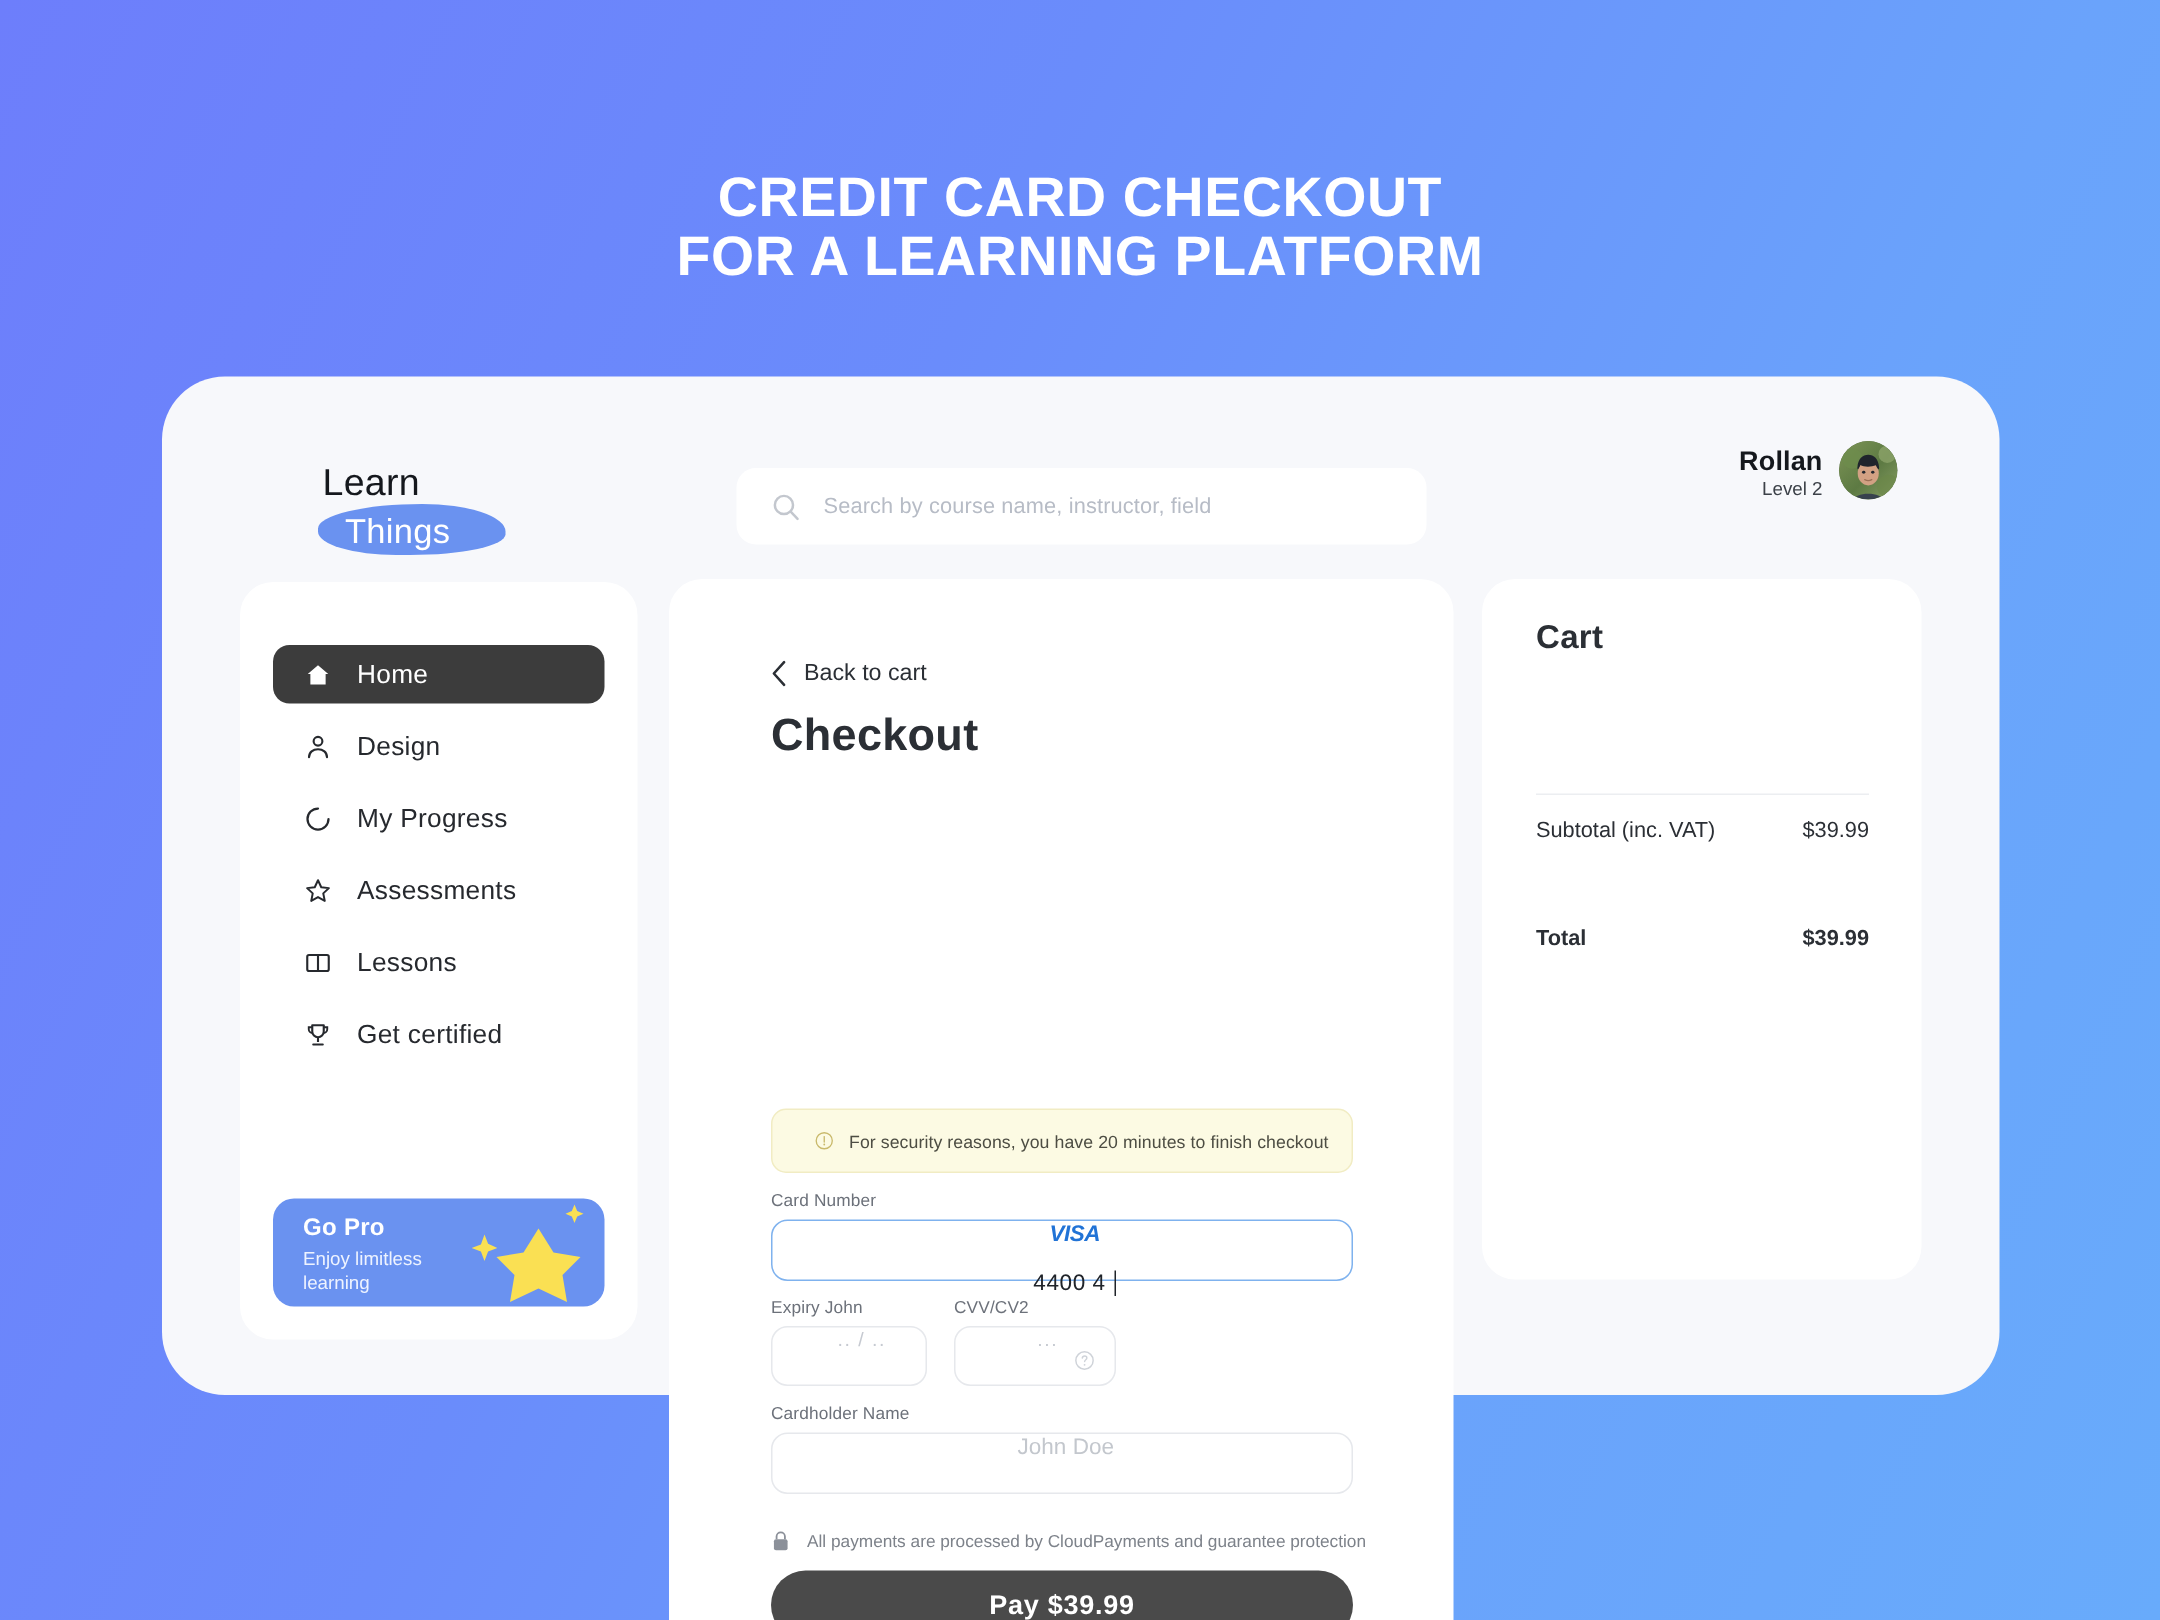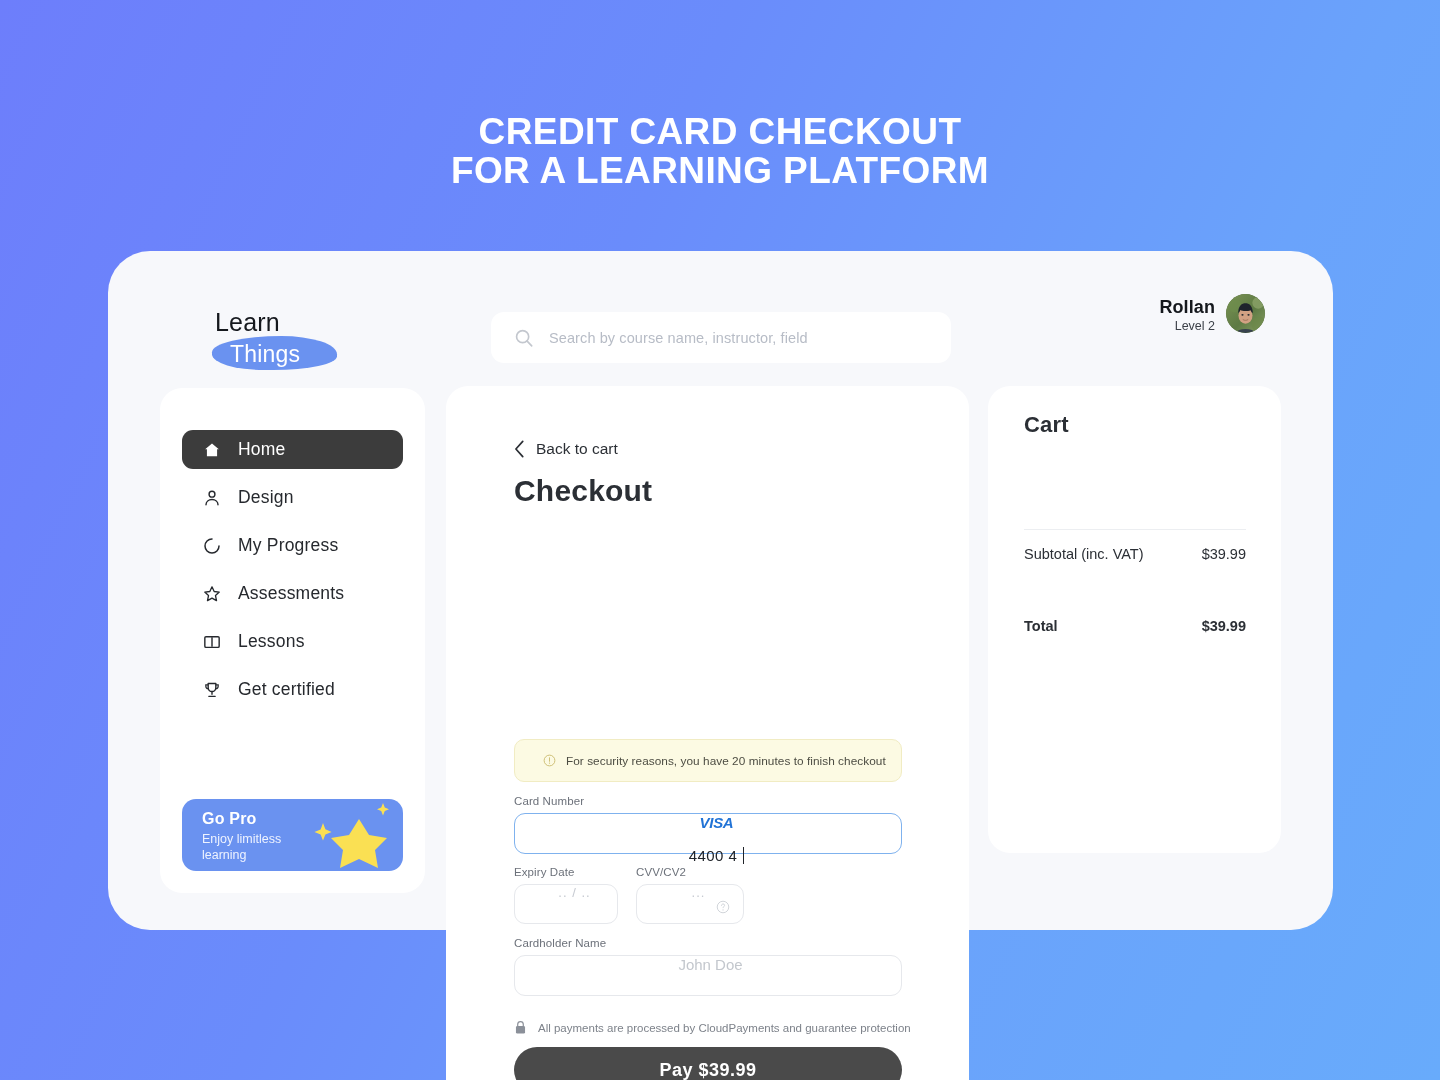--- a/index.html
+++ b/index.html
@@ -533,21 +533,21 @@
       <div class="field-box focused">
         <span class="visa-mark">VISA</span>
         <span class="card-value">
             <span>4400 4</span>
             <i class="caret"></i>
           </span>
       </div>
     </div>
 
     <div class="fld-expiry">
-      <div class="field-label">Expiry Date</div>
+      <div class="field-label">Expiry John</div>
       <div class="field-box">
         <span class="dot-ph">.. / ..</span>
       </div>
     </div>
 
     <div class="fld-cvv">
       <div class="field-label">CVV/CV2</div>
       <div class="field-box">
         <span class="dot-ph">...</span>
         <svg class="help-ico" viewBox="0 0 16 16" fill="none">

